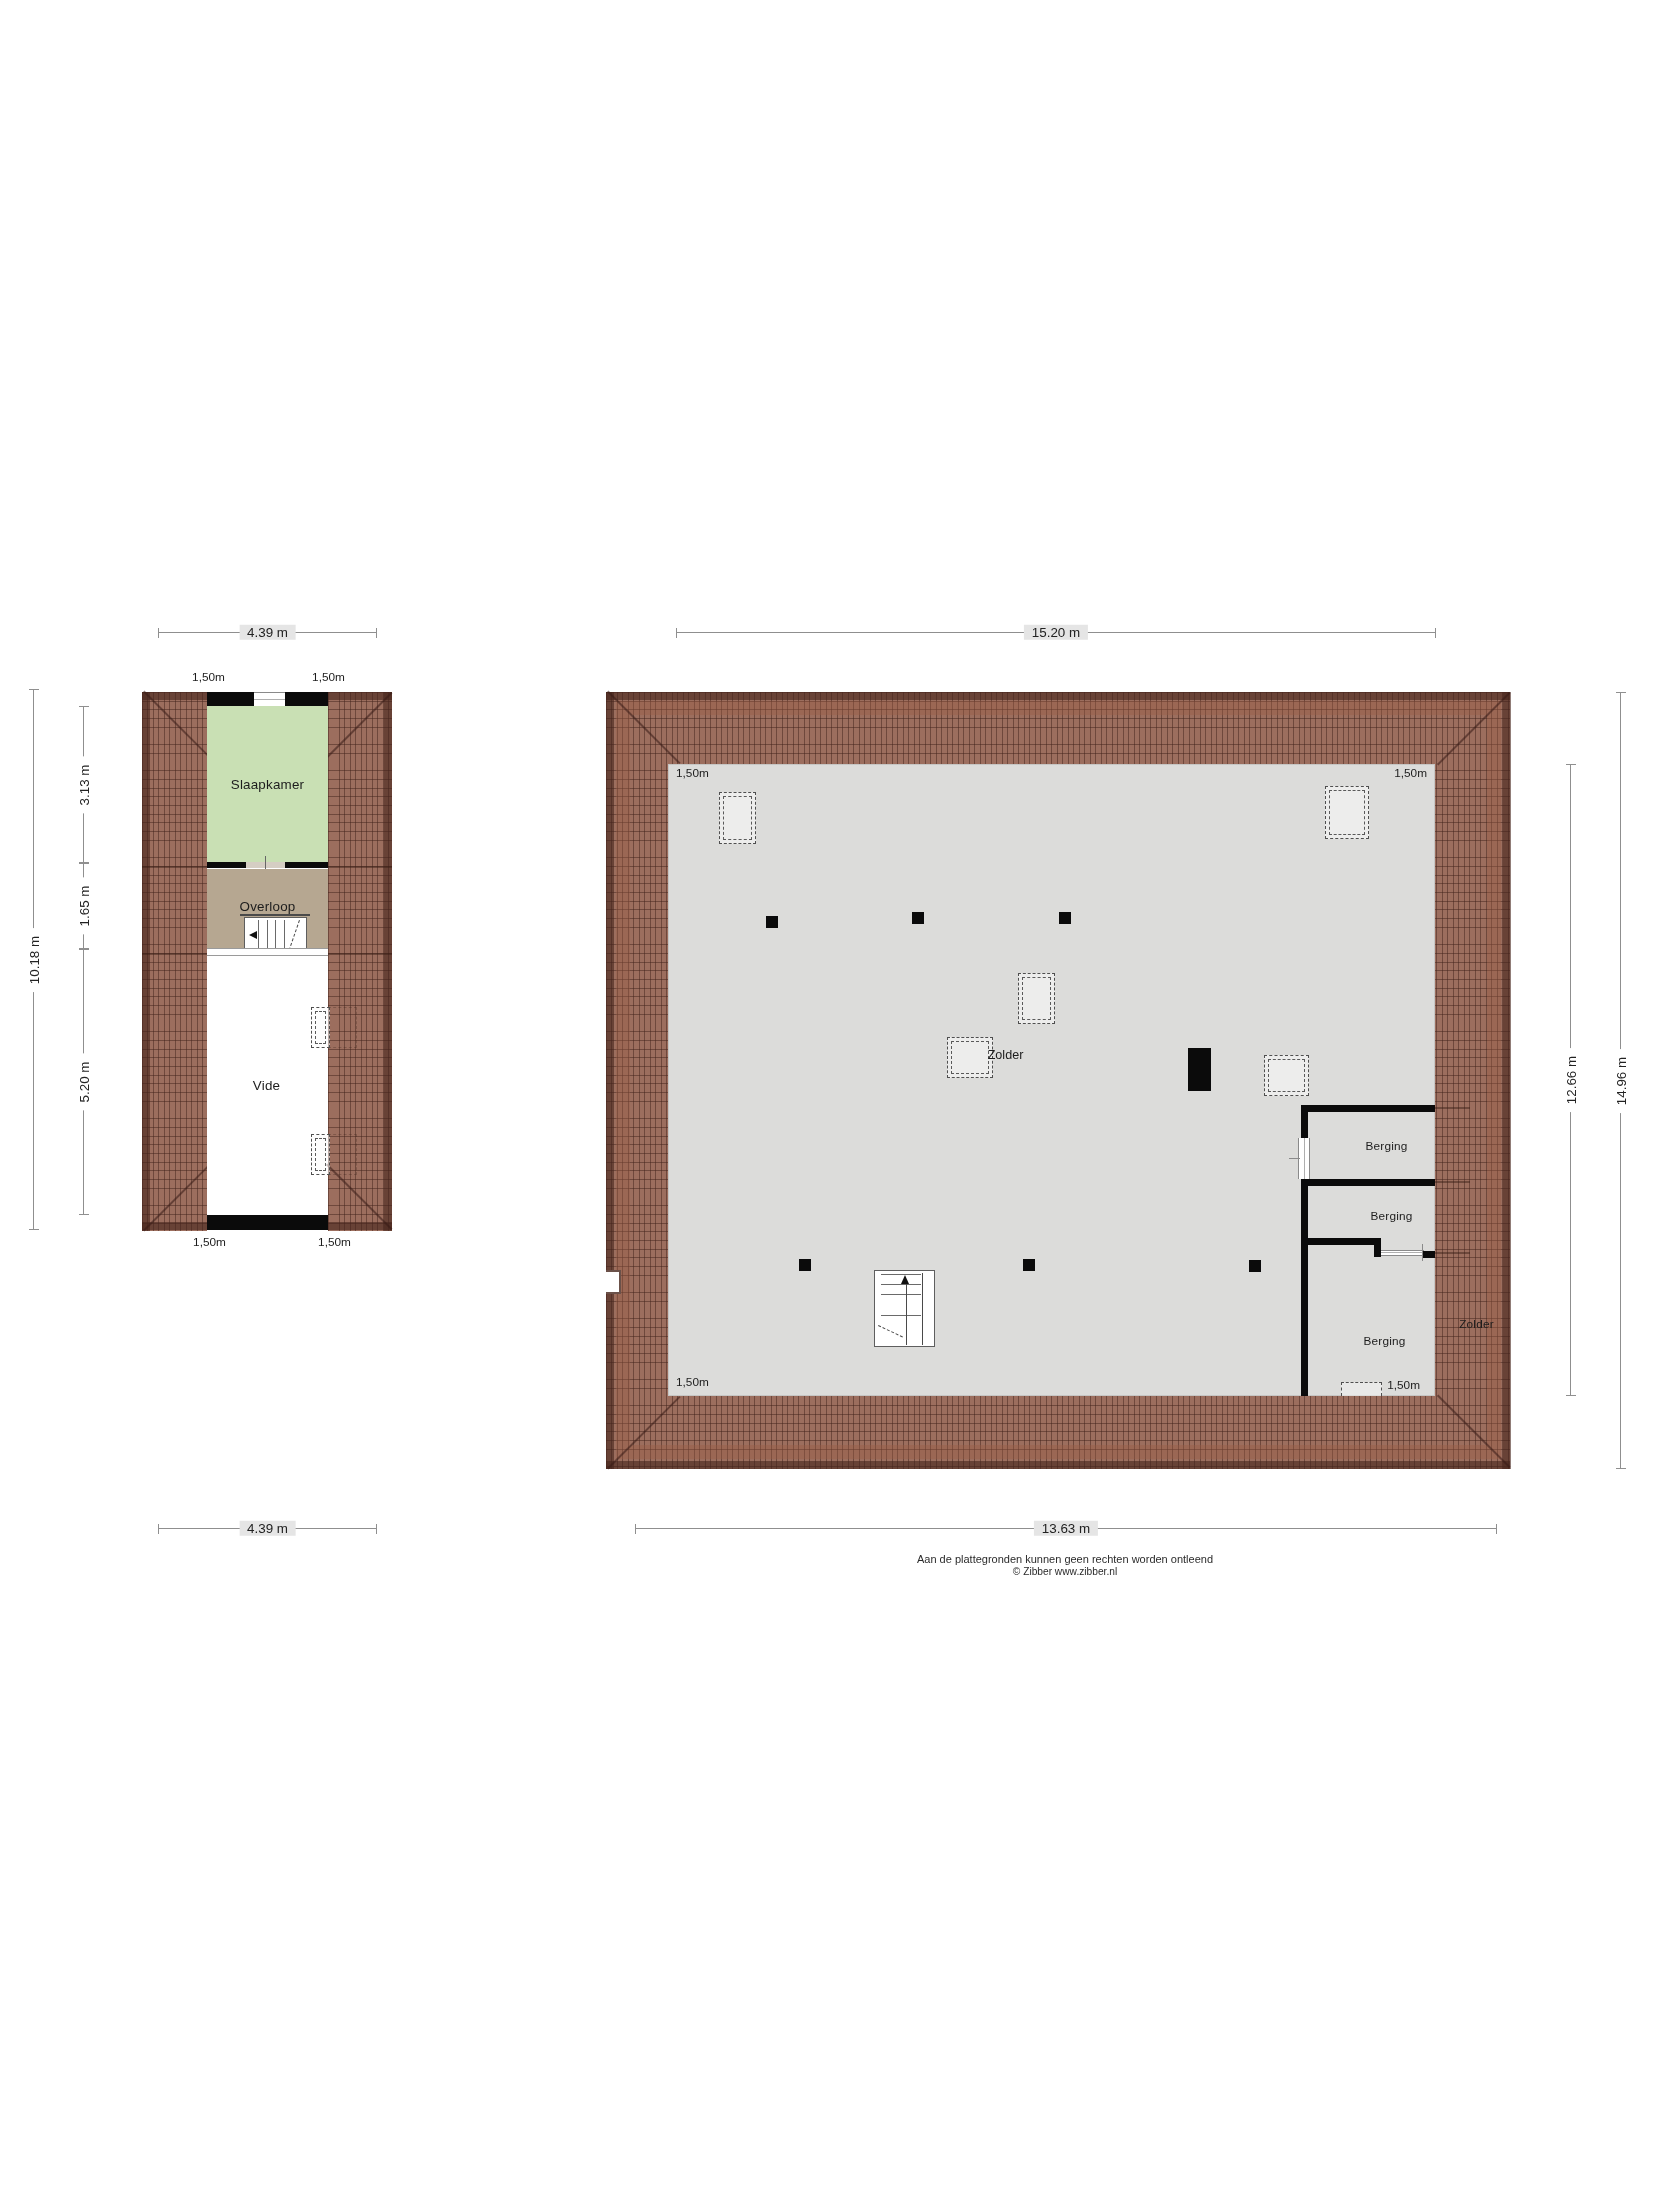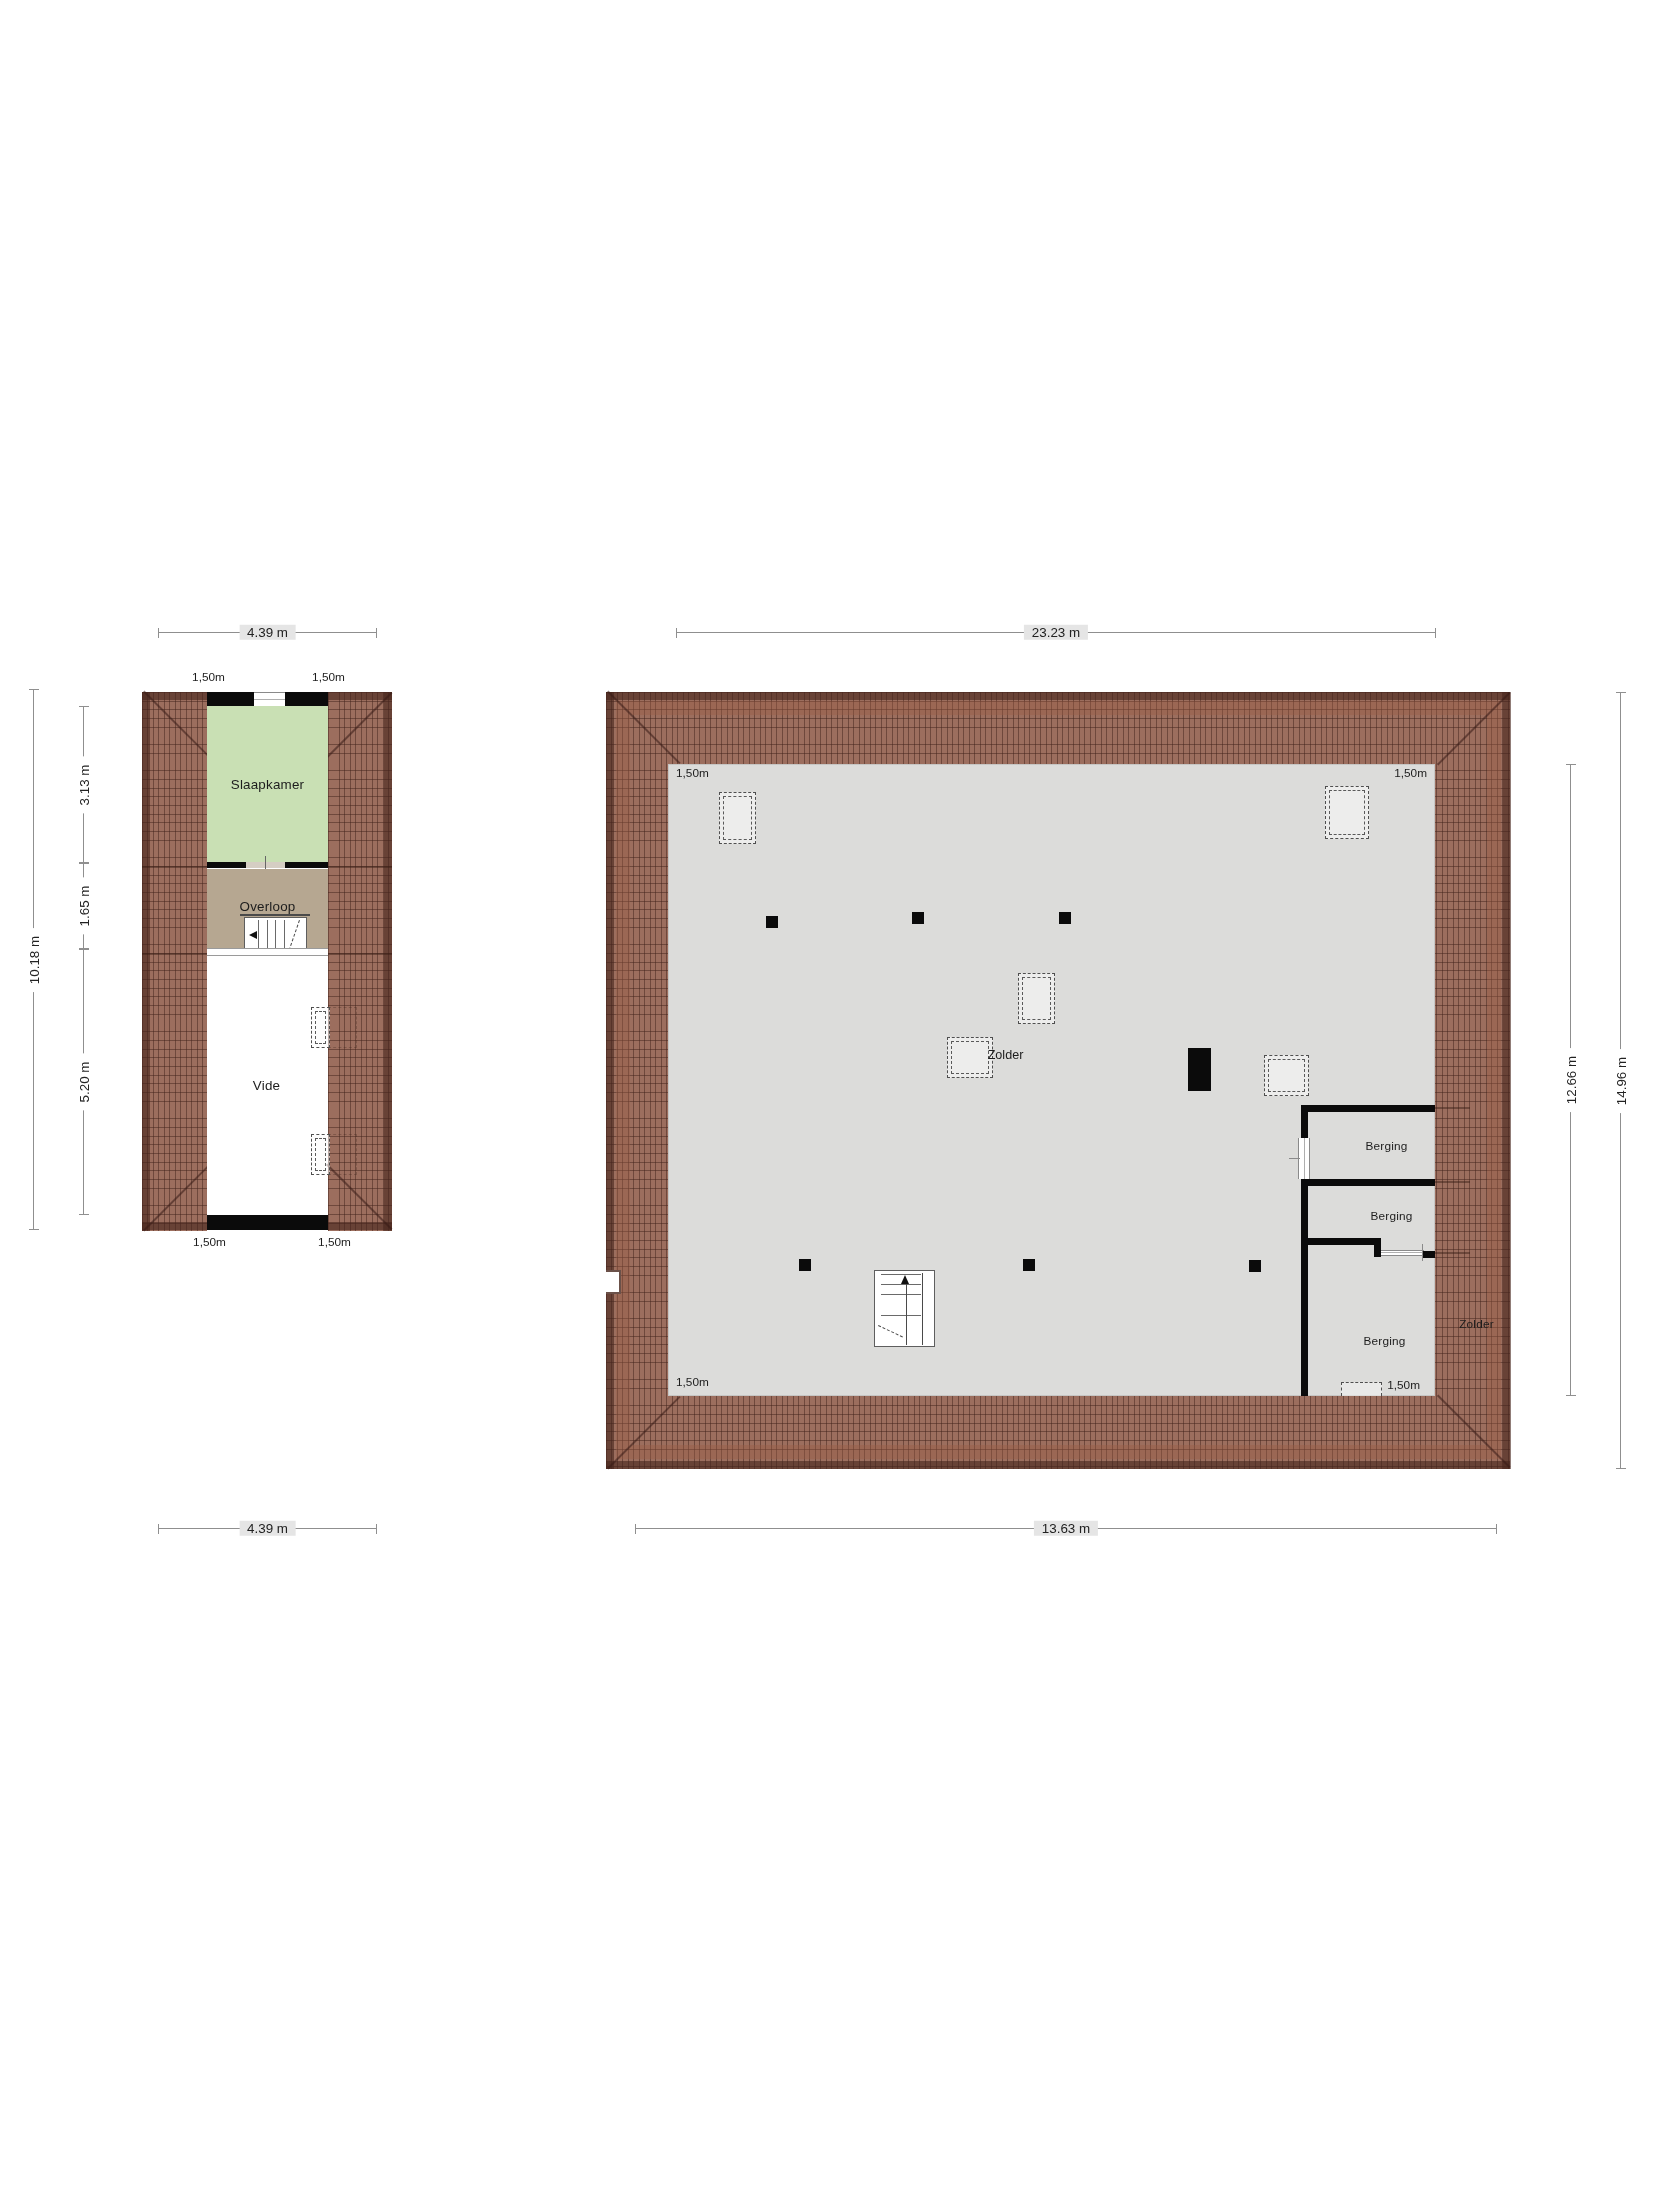--- a/index.html
+++ b/index.html
@@ -164,21 +164,21 @@
   </div>
   <div class="dimv" style="left:83px;top:949px;height:266px;">
     <i class="tk t"></i>
       <i class="tk b"></i>
     <span class="dimlabv">5.20 m</span>
   </div>
 
   <div class="dimh" style="left:676px;top:632px;width:760px;">
     <i class="tk l"></i>
       <i class="tk r"></i>
-    <span class="dimlab">23.23 m</span>
+    <span class="dimlab">15.20 m</span>
   </div>
 
   <div class="roof" style="left:606px;top:692px;width:904px;height:777px;"></div>
   <div class="redge" style="left:606px;top:692px;width:904px;height:7.9px;"></div>
   <div class="redge" style="left:606px;top:1461px;width:904px;height:7.9px;"></div>
   <div class="redge" style="left:606px;top:692px;width:7.9px;height:777px;"></div>
   <div class="redge" style="left:1503px;top:692px;width:7.9px;height:777px;"></div>
   <div class="rband" style="left:616px;top:701px;width:885px;height:758px;"></div>
 
   <div class="miter" style="left:607px;top:692px;height:102px;transform:rotate(-45deg);transform-origin:top left;"></div>
@@ -252,15 +252,19 @@
       <i class="tk b"></i>
     <span class="dimlabv">14.96 m</span>
   </div>
 
   <div class="dimh" style="left:635px;top:1528px;width:862px;">
     <i class="tk l"></i>
       <i class="tk r"></i>
     <span class="dimlab">13.63 m</span>
   </div>
 
+  <div class="footer" style="left:632px;top:1553px;width:866px;">
+    <div class="f1">Aan de plattegronden kunnen geen rechten worden ontleend</div>
+    <div class="f2">© Zibber www.zibber.nl</div>
+  </div>
 
 </div>
 
 
 </body></html>

